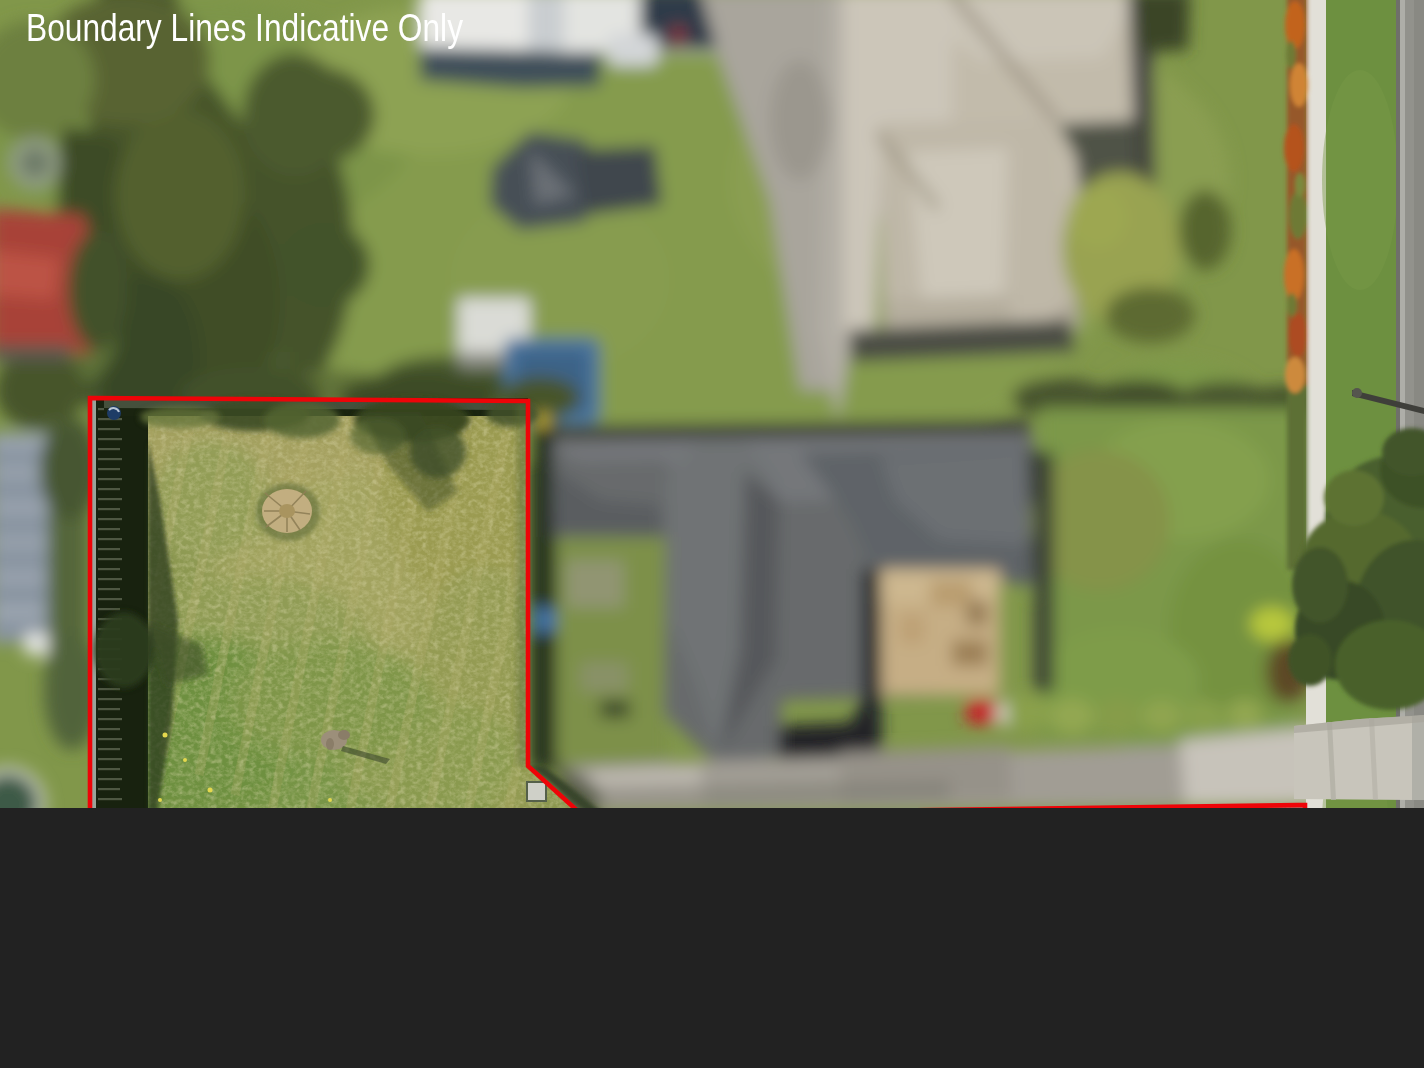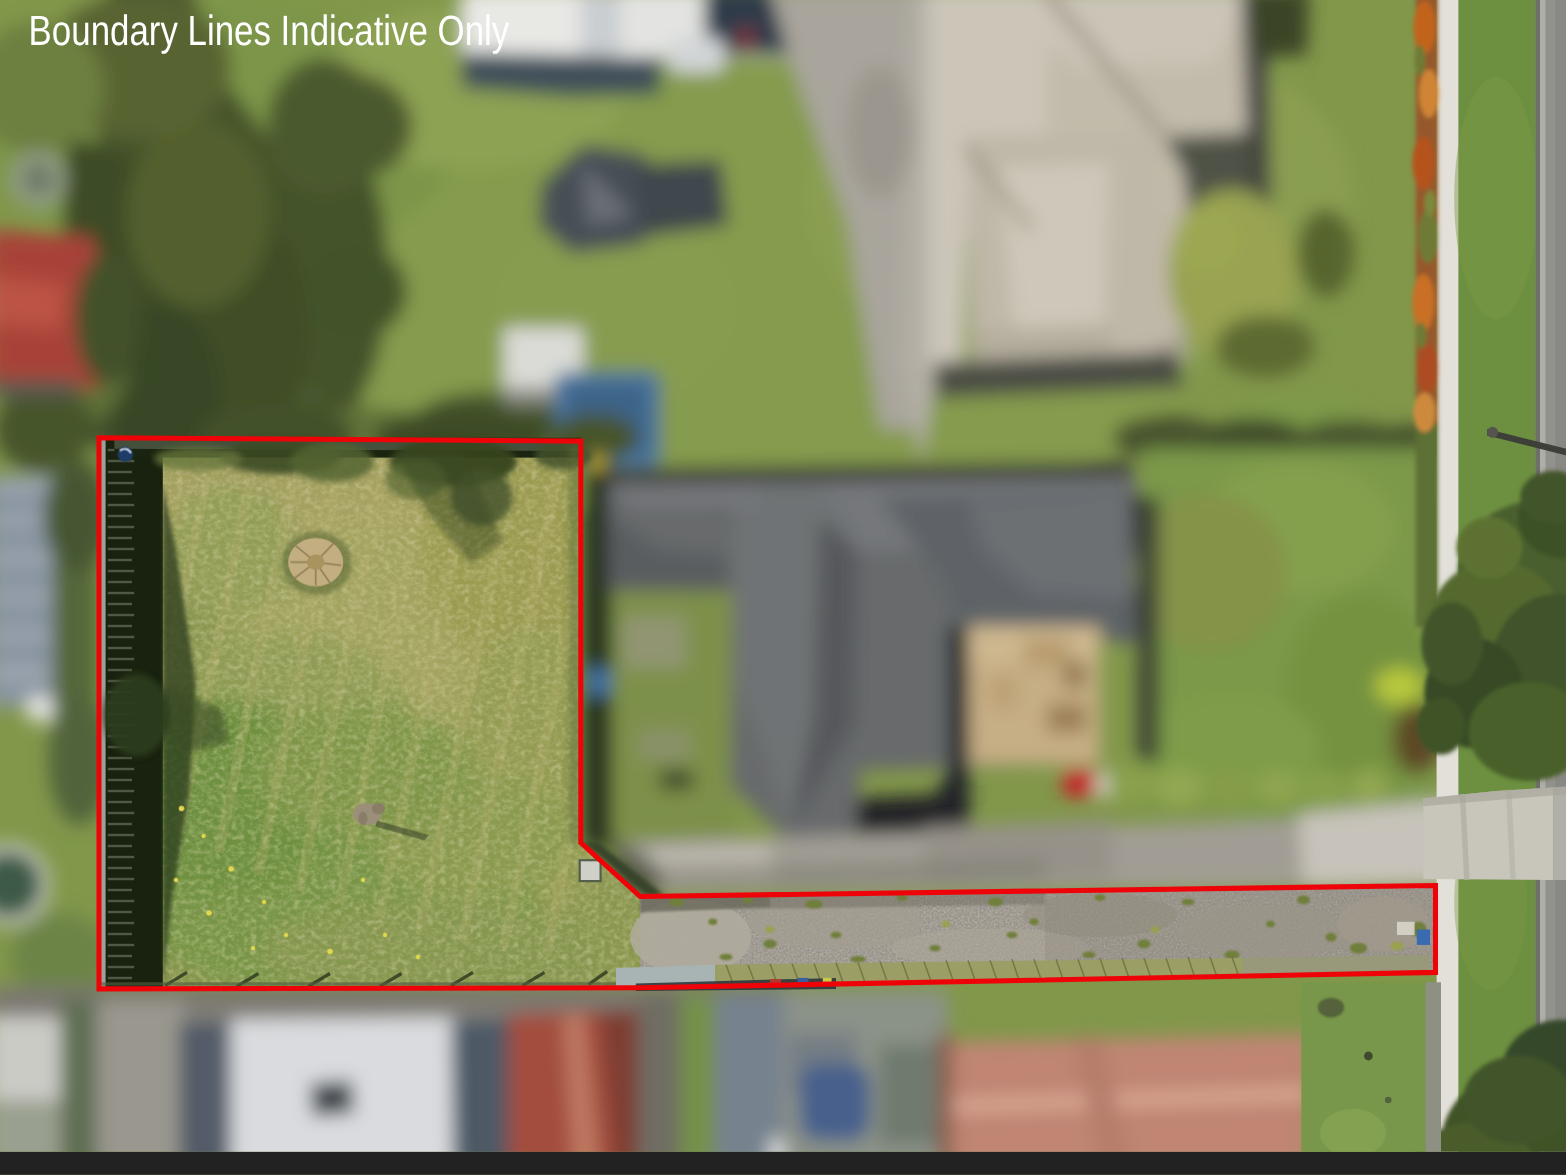--- a/index.html
+++ b/index.html
@@ -1,16 +1,16 @@
 <!DOCTYPE html>
 <html><head>
 <meta charset="utf-8">
 <style>
   html,body{margin:0;padding:0;background:#222;}
-  #stage{position:relative;width:1424px;height:1047px;overflow:hidden;}
+  #stage{position:relative;width:1424px;height:808px;overflow:hidden;}
   svg{display:block}
 </style>
 </head>
 <body>
 <div id="stage">
 <svg width="1424" height="1068" viewBox="0 0 1424 1068">
 <defs>
   <filter id="b10" x="-30%" y="-30%" width="160%" height="160%">
           <feGaussianBlur stdDeviation="10"></feGaussianBlur>
         </filter>

